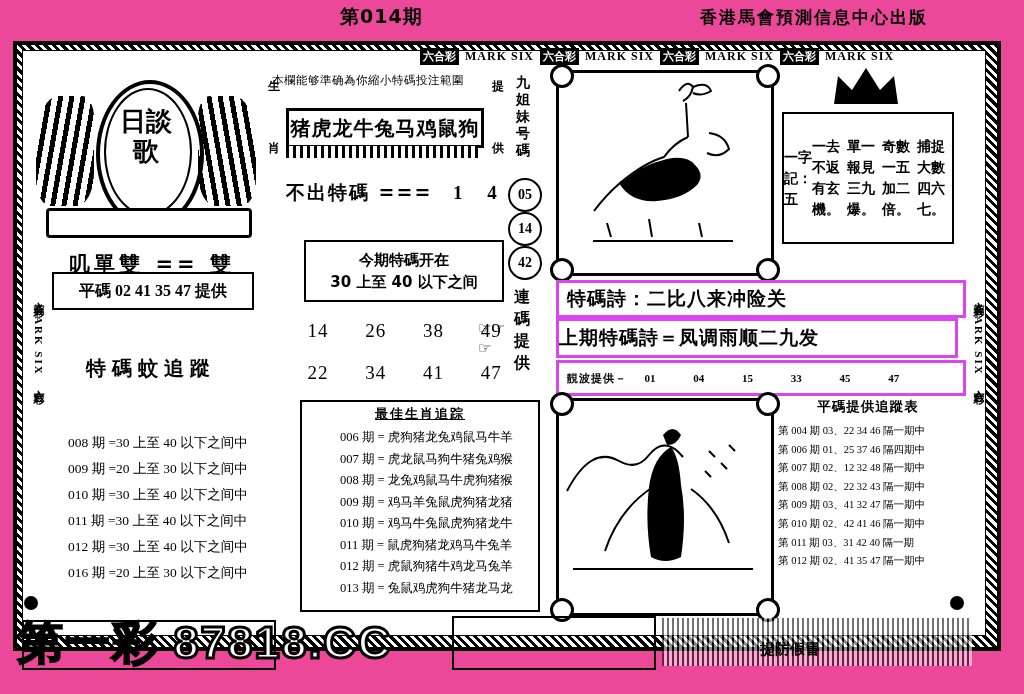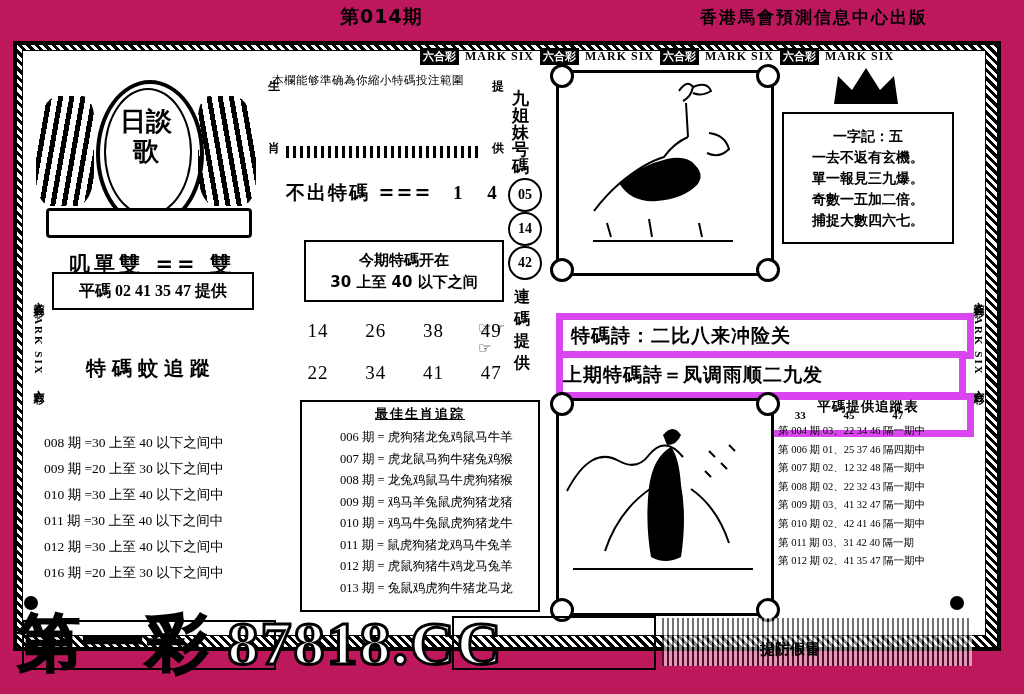--- a/index.html
+++ b/index.html
@@ -1,17 +1,17 @@
 <!DOCTYPE html>
 <html><head>
 <meta charset="utf-8">
 <style>
   html,body{margin:0;padding:0;background:#ffffff;}
   body{width:1024px;height:694px;overflow:hidden;font-family:"DejaVu Sans","Liberation Sans",sans-serif;color:#000;}
-  #page{position:relative;width:1024px;height:694px;background:#be185d;}
+  #page{position:relative;width:1024px;height:694px;background:#ec4899;}
   .frame-hatch{position:absolute;left:13px;top:41px;width:980px;height:602px;border:4px solid #000;
      background:repeating-linear-gradient(45deg,#000 0 3px,#fff 3px 6px);}
   .frame-clear{position:absolute;left:22px;top:50px;width:962px;height:584px;background:#fff;border:1px solid #000;}
 
   .masthead{position:absolute;left:0;top:0;width:1024px;height:40px;}
   .mast-period{position:absolute;left:340px;top:4px;font-size:19px;font-weight:bold;letter-spacing:1px;}
   .mast-pub{position:absolute;left:700px;top:6px;font-size:17px;font-weight:bold;letter-spacing:2px;}
 
   .marksix-strip{position:absolute;left:420px;top:46px;width:545px;height:20px;display:flex;align-items:center;gap:6px;
       font-size:12px;font-weight:bold;font-family:"Liberation Serif",serif;overflow:hidden;}
@@ -35,21 +35,21 @@
   .zebra.l{left:6px;} .zebra.r{right:6px;transform:scaleX(-1);}
   .emblem .banner{position:absolute;left:16px;top:148px;width:200px;height:24px;border:3px solid #000;
      border-radius:4px;background:#fff;}
 
   .l-line1{position:absolute;left:62px;top:250px;width:180px;font-size:21px;font-weight:bold;letter-spacing:4px;text-align:center;}
   .l-box-ping{position:absolute;left:52px;top:272px;width:198px;height:34px;border:2px solid #000;
      display:flex;align-items:center;justify-content:center;font-size:16px;font-weight:bold;font-family:"Liberation Serif",serif;}
   .l-line2{position:absolute;left:52px;top:355px;width:198px;text-align:center;font-size:20px;font-weight:bold;letter-spacing:6px;}
 
   .hist-list{position:absolute;left:44px;top:430px;width:260px;font-size:13.5px;line-height:26px;font-family:"Liberation Serif",serif;}
-  .hist-list div{white-space:nowrap;}
+  .hist-list div{white-space:nowrap;margin-left:24px;}
 
   
   .note-top{position:absolute;left:272px;top:74px;width:258px;font-size:11.5px;line-height:13px;letter-spacing:.5px;}
   .zodiac-box{position:absolute;left:286px;top:108px;width:192px;height:34px;border:3px solid #000;
      display:flex;align-items:center;justify-content:center;font-size:20px;font-weight:bold;letter-spacing:1px;}
   .sheng{position:absolute;left:268px;top:78px;font-size:12px;font-weight:bold;}
   .xiao{position:absolute;left:268px;top:140px;font-size:12px;font-weight:bold;}
   .ti{position:absolute;left:492px;top:78px;font-size:12px;font-weight:bold;}
   .gong{position:absolute;left:492px;top:140px;font-size:12px;font-weight:bold;}
   .wave{position:absolute;left:286px;top:146px;width:192px;height:12px;
@@ -64,58 +64,58 @@
   .numrow span{display:inline-block;width:52px;text-align:center;}
   .numrow1{left:292px;top:320px;}
   .numrow2{left:292px;top:362px;}
 
   .lefttrack{position:absolute;left:300px;top:400px;width:236px;height:208px;border:2px solid #000;}
   .lt-title{text-align:center;font-size:13px;font-weight:bold;letter-spacing:2px;margin-top:3px;
       text-decoration:underline;}
   .lt-rows{margin-top:4px;font-size:12.5px;line-height:21.5px;padding-left:12px;font-family:"Liberation Serif",serif;margin-left:26px;}
 
   
-  .jj-title{position:absolute;left:512px;top:74px;width:22px;font-size:17px;font-weight:bold;line-height:17px;text-align:left;margin-top:16px;}
+  .jj-title{position:absolute;left:512px;top:74px;width:22px;font-size:14px;font-weight:bold;line-height:17px;text-align:center;}
   .ball{position:absolute;left:508px;width:30px;height:30px;border:2px solid #000;border-radius:50%;
      display:flex;align-items:center;justify-content:center;font-size:14px;font-weight:bold;font-family:"Liberation Serif",serif;}
   .ball1{top:178px;} .ball2{top:212px;} .ball3{top:246px;}
   .lian{position:absolute;left:510px;top:286px;width:24px;font-size:16px;font-weight:bold;line-height:22px;text-align:center;}
   .hands{position:absolute;left:478px;top:318px;width:30px;font-size:15px;line-height:20px;}
 
   
   .pic-panel{position:absolute;border:3px solid #000;background:#fff;}
   .pic1{left:556px;top:70px;width:212px;height:200px;}
   .pic2{left:556px;top:398px;width:212px;height:212px;}
   .corner{position:absolute;width:18px;height:18px;border:3px solid #000;border-radius:50%;background:#fff;}
 
   .yizi{position:absolute;left:782px;top:112px;width:168px;height:128px;border:2px solid #000;
-     display:flex;flex-direction:column;align-items:center;justify-content:center;font-size:14px;line-height:21px;font-weight:bold;}
+     display:flex;flex-direction:row;align-items:center;justify-content:center;font-size:14px;line-height:21px;font-weight:bold;}
   .crown{position:absolute;left:828px;top:62px;width:76px;height:46px;}
 
-  .band{position:absolute;border:7px solid #d946ef;display:flex;align-items:center;font-weight:bold;background:#fff;margin-top:33px;}
+  .band{position:absolute;border:3px solid #d946ef;display:flex;align-items:center;font-weight:bold;background:#fff;}
   .band1{left:556px;top:280px;width:396px;height:32px;font-size:19px;padding-left:8px;letter-spacing:1px;}
   .band2{left:556px;top:318px;width:396px;height:34px;font-size:19px;padding-left:0;letter-spacing:1px;}
   .band3{left:556px;top:360px;width:396px;height:30px;font-size:11px;padding-left:8px;letter-spacing:1px;}
   .band3 .nums{font-family:"Liberation Serif",serif;letter-spacing:0;}
   .band3 .nums span{display:inline-block;width:46px;text-align:center;}
 
   .rtrack{position:absolute;left:778px;top:398px;width:180px;height:212px;}
   .rt-title{text-align:center;font-size:13.5px;font-weight:bold;letter-spacing:1px;}
   .rt-rows{margin-top:6px;font-size:10.5px;line-height:18.6px;font-family:"Liberation Serif",serif;white-space:nowrap;}
 
   
   .bottom-strip{position:absolute;left:22px;top:612px;width:962px;height:60px;overflow:hidden;}
   .bs-left{position:absolute;left:0;top:8px;width:250px;height:46px;border:2px solid #000;}
   .bs-mid{position:absolute;left:430px;top:4px;width:200px;height:50px;border:2px solid #000;}
   .bs-right{position:absolute;left:640px;top:6px;width:310px;height:48px;
      background:repeating-linear-gradient(90deg,#000 0 2px,#fff 2px 5px);opacity:.55;}
   .bs-txt{position:absolute;left:760px;top:640px;font-size:15px;font-weight:bold;}
 
   .watermark{position:absolute;left:18px;top:600px;width:700px;height:86px;
-     font-size:62px;font-weight:bold;font-family:Liberation Serif, serif;letter-spacing:2px;
+     font-size:45px;font-weight:bold;font-family:Liberation Sans, sans-serif;letter-spacing:2px;
      -webkit-text-stroke:2px #000;color:#fff;line-height:86px;white-space:nowrap;}
   .wm-red{color:#111;}
   .wm-num{color:#fff;-webkit-text-stroke:3px #000;}
 
   .dot{position:absolute;width:14px;height:14px;border-radius:50%;background:#000;}
 </style>
 </head>
 <body>
 
 <div id="page">
@@ -161,20 +161,21 @@
     <div>011 期 =30 上至 40 以下之间中</div>
     <div>012 期 =30 上至 40 以下之间中</div>
     <div>016 期 =20 上至 30 以下之间中</div>
   </div>
 
   <div class="note-top">本欄能够準确為你縮小特碼投注範圍</div>
   <div class="sheng">生</div>
   <div class="xiao">肖</div>
   <div class="ti">提</div>
   <div class="gong">供</div>
+  <div class="zodiac-box">猪虎龙牛兔马鸡鼠狗</div>
   <div class="wave"></div>
 
   <div class="nochu">
     <span>不出特碼 ===</span>
     <span class="nums">1 4</span>
   </div>
 
   <div class="range-box">
     <div>今期特碼开在</div>
     <div>30 上至 40 以下之间</div>

